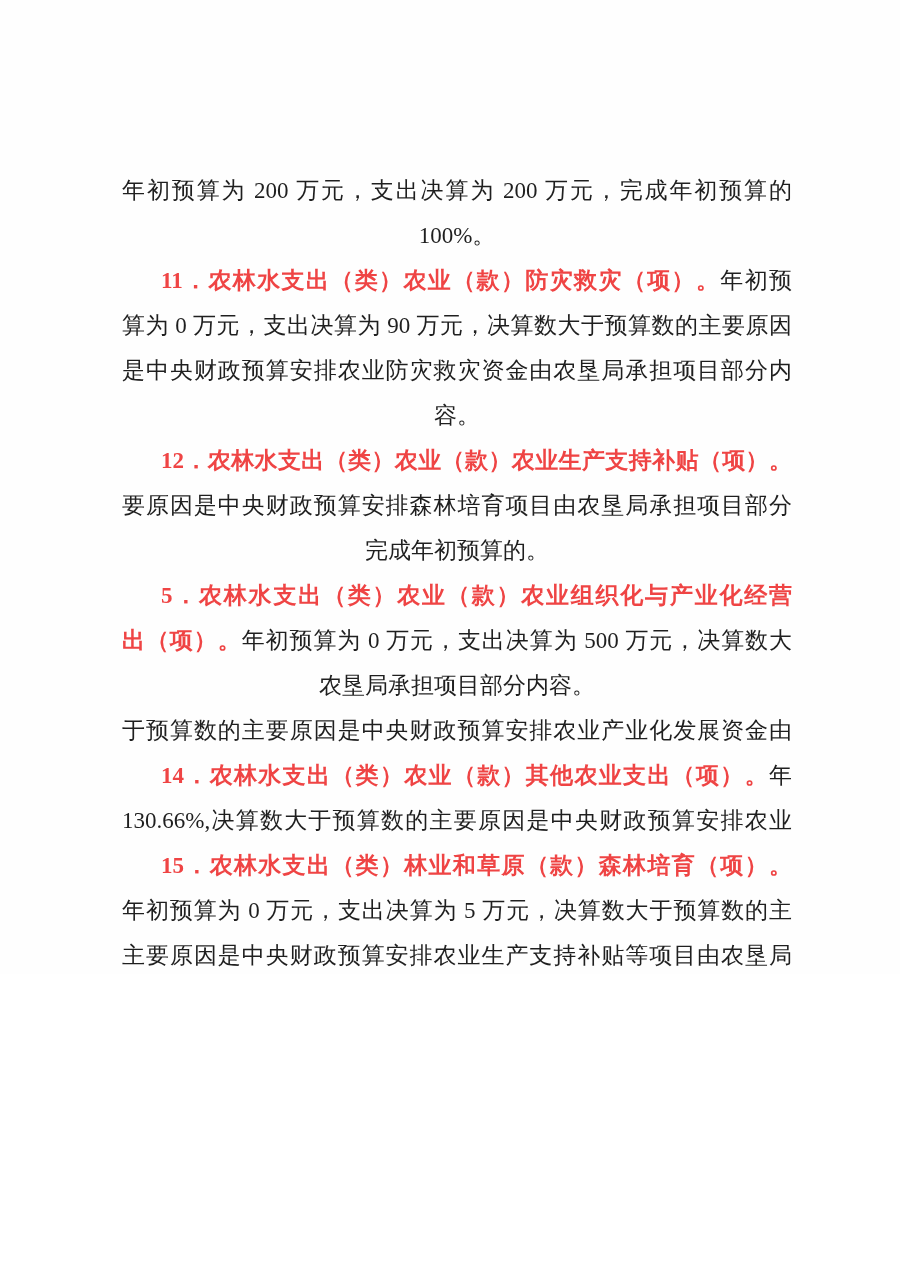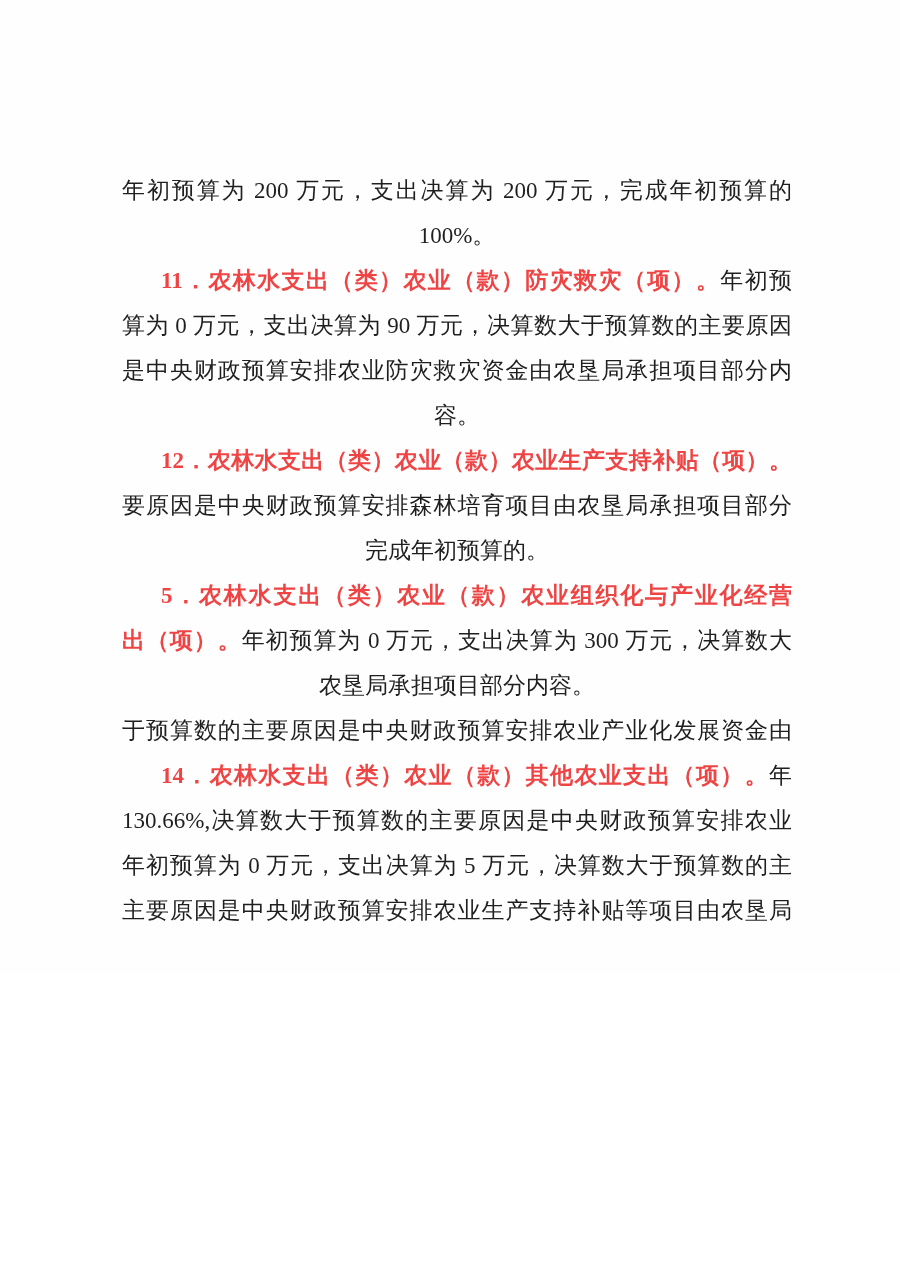--- a/index.html
+++ b/index.html
@@ -71,23 +71,24 @@
       <div class="line fill"><span class="seg">年初预算为 200 万元，支出决算为 200 万元，完成年初预算的</span></div>
       <div class="line"><span class="seg">100%。</span></div>
       <div class="line fill indent"><span class="seg bold">11．农林水支出（类）农业（款）防灾救灾（项）。</span><span class="seg">年初预</span></div>
       <div class="line fill"><span class="seg">算为 0 万元，支出决算为 90 万元，决算数大于预算数的主要原因</span></div>
       <div class="line fill"><span class="seg">是中央财政预算安排农业防灾救灾资金由农垦局承担项目部分内</span></div>
       <div class="line"><span class="seg">容。</span></div>
       <div class="line fill indent"><span class="seg bold">12．农林水支出（类）农业（款）农业生产支持补贴（项）。</span></div>
       <div class="line fill"><span class="seg">要原因是中央财政预算安排森林培育项目由农垦局承担项目部分</span></div>
       <div class="line"><span class="seg">完成年初预算的。</span></div>
       <div class="line fill indent"><span class="seg bold">5．农林水支出（类）农业（款）农业组织化与产业化经营</span></div>
-      <div class="line fill"><span class="seg bold">出（项）。</span><span class="seg">年初预算为 0 万元，支出决算为 300 万元，决算数大</span></div>
+      <div class="line fill"><span class="seg bold">出（项）。</span><span class="seg">年初预算为 0 万元，支出决算为 500 万元，决算数大</span></div>
       <div class="line"><span class="seg">农垦局承担项目部分内容。</span></div>
       <div class="line fill"><span class="seg">于预算数的主要原因是中央财政预算安排农业产业化发展资金由</span></div>
       <div class="line fill indent"><span class="seg bold">14．农林水支出（类）农业（款）其他农业支出（项）。</span><span class="seg">年</span></div>
       <div class="line fill"><span class="seg">130.66%,决算数大于预算数的主要原因是中央财政预算安排农业</span></div>
+      <div class="line fill indent"><span class="seg bold">15．农林水支出（类）林业和草原（款）森林培育（项）。</span></div>
       <div class="line fill"><span class="seg">年初预算为 0 万元，支出决算为 5 万元，决算数大于预算数的主</span></div>
       <div class="line fill"><span class="seg">主要原因是中央财政预算安排农业生产支持补贴等项目由农垦局</span></div>
     </div>
   <div class="page-number">-17-</div>
   <div class="scan-artifact"></div>
 </div>
 
 </body></html>

